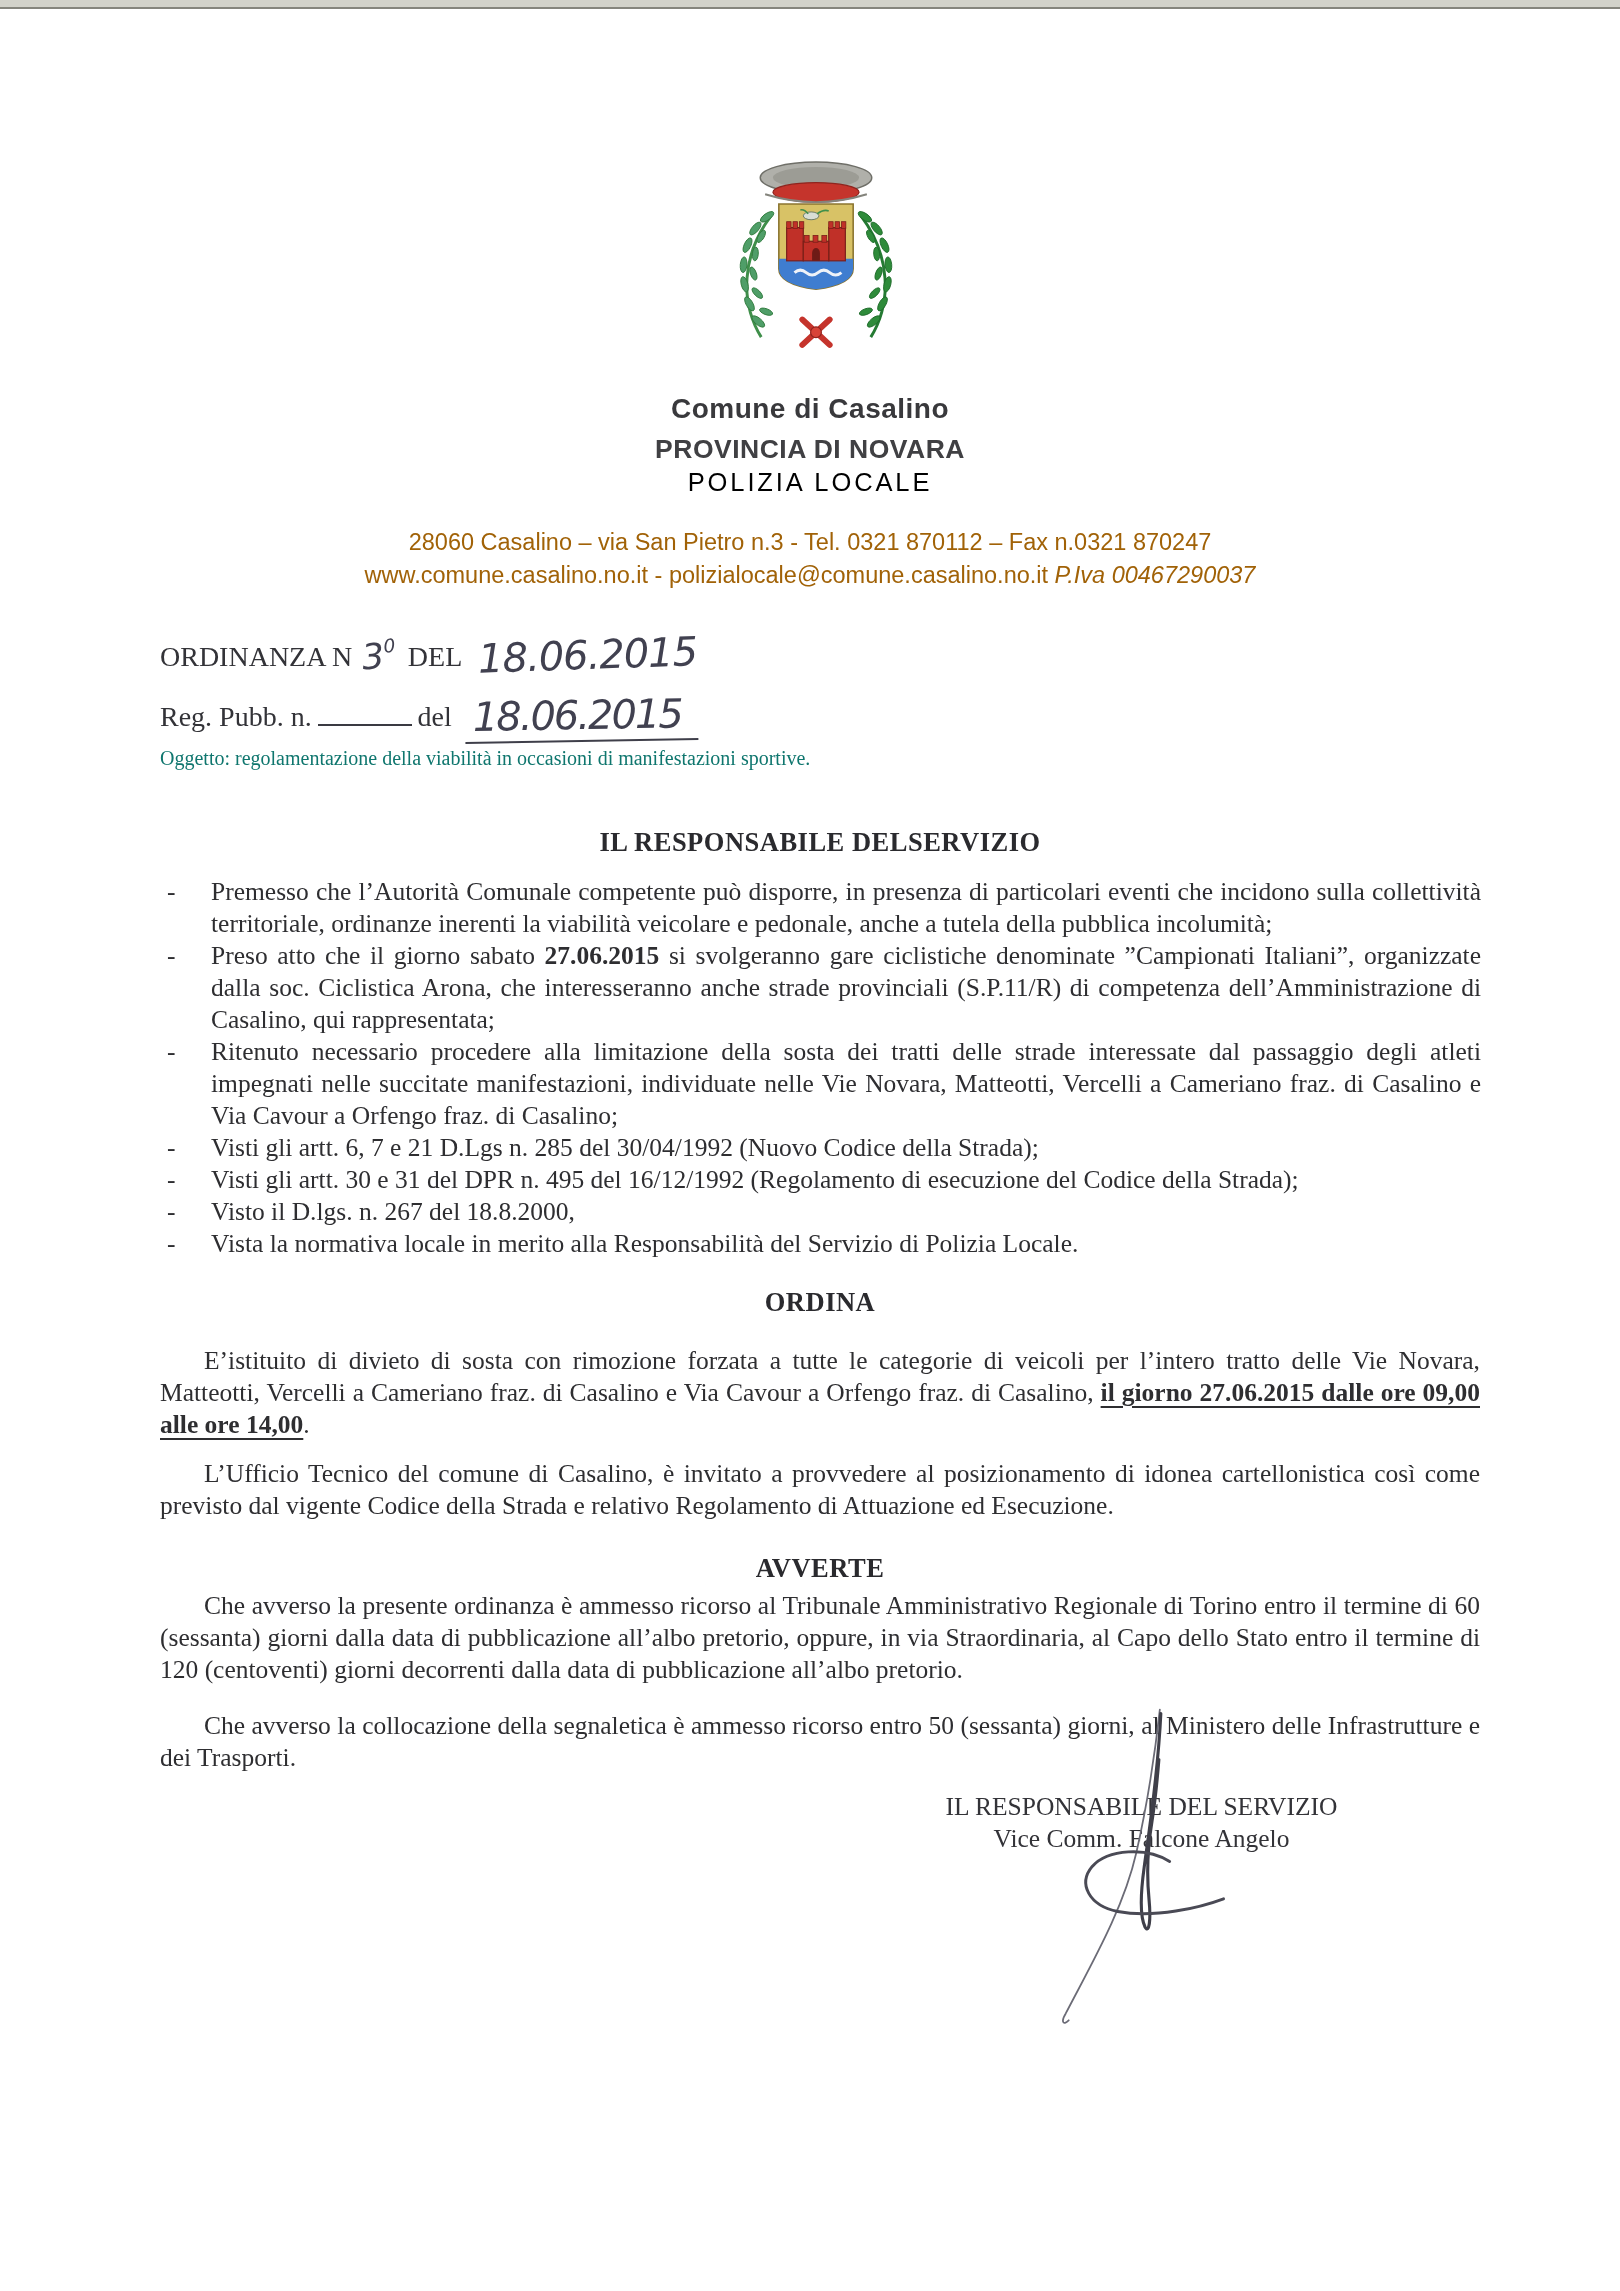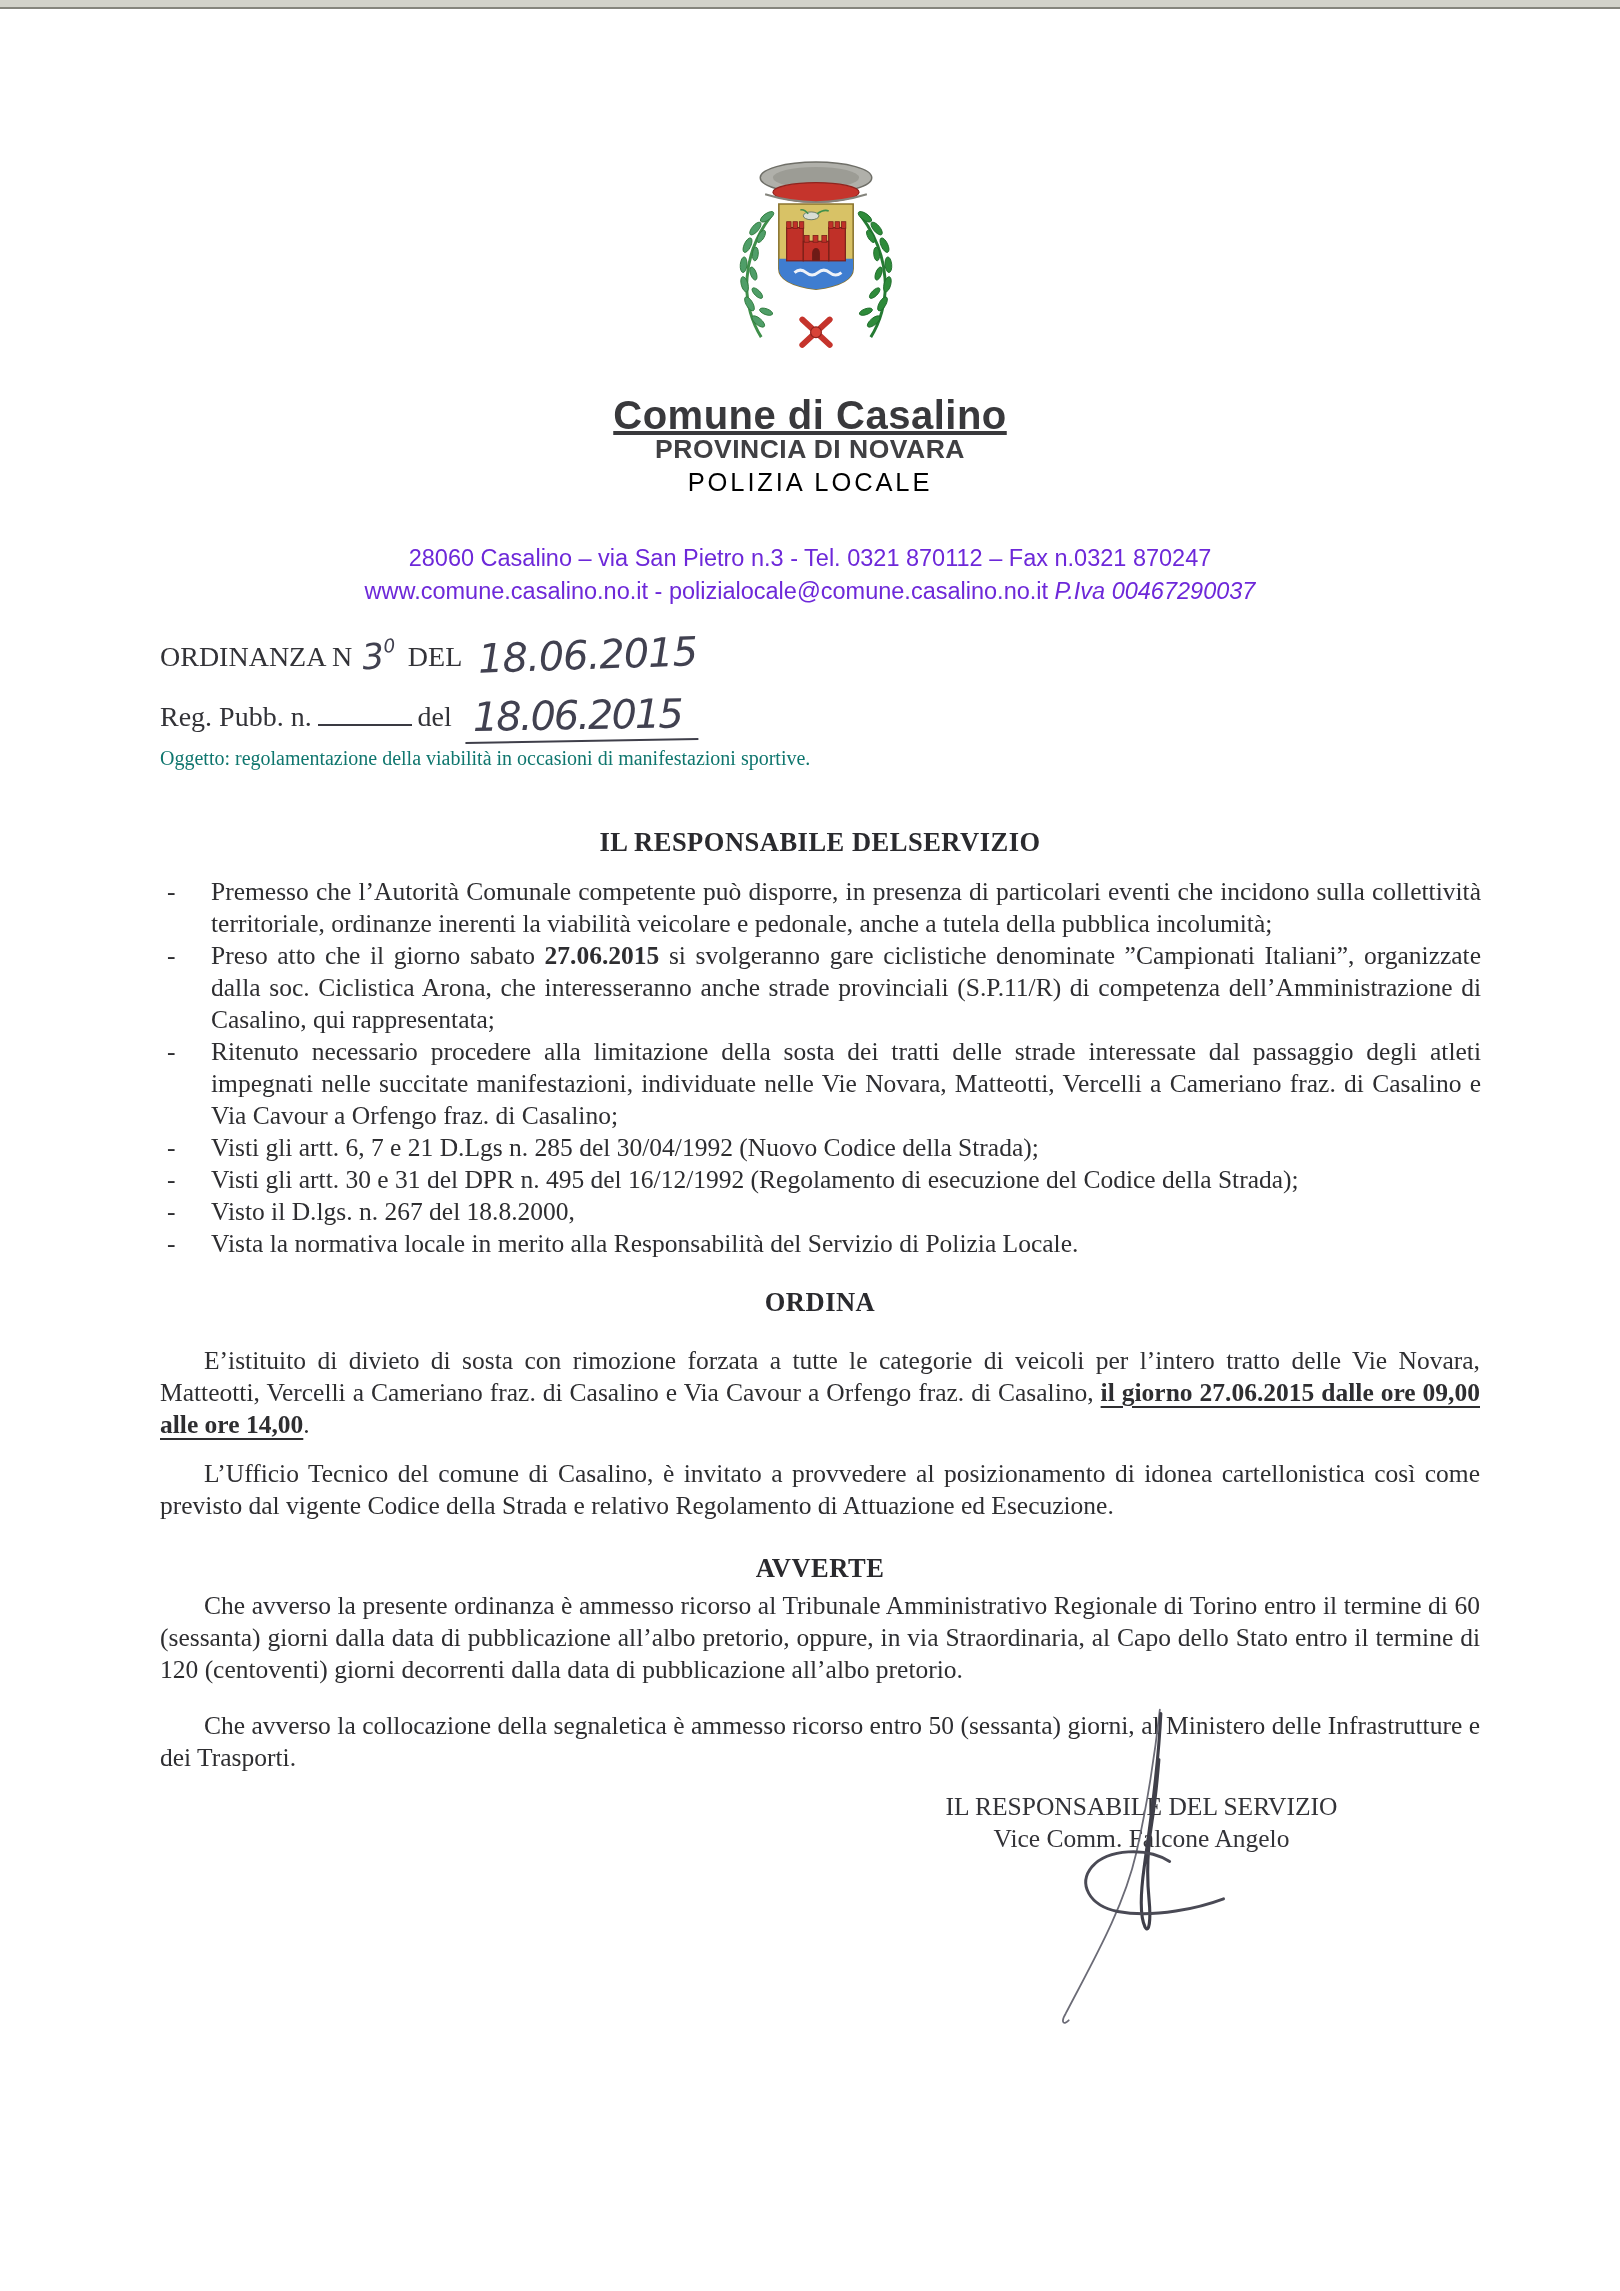--- a/index.html
+++ b/index.html
@@ -3,24 +3,24 @@
 <meta charset="utf-8">
 <style>
   html,body{margin:0;padding:0;background:#ffffff;}
   .page{position:relative;width:1620px;height:2292px;background:#ffffff;
         font-family:"Liberation Serif",serif;color:#2e2e31;overflow:hidden;}
   .abs{position:absolute;}
   .centerline{left:0;width:1620px;text-align:center;}
   .sans{font-family:"Liberation Sans",sans-serif;}
   .scan-edge{top:0;left:0;width:1620px;height:6.9px;background:#d2d2ca;border-bottom:2px solid #85857d;}
 
-  .muni{top:393px;font-size:40px;font-weight:bold;color:#39393c;letter-spacing:0.5px;text-decoration:underline;}
+  .muni{top:393px;font-size:28px;font-weight:bold;color:#39393c;letter-spacing:0.5px;}
   .prov{top:434px;font-size:26.5px;font-weight:bold;color:#404043;letter-spacing:0.5px;}
   .poli{top:468px;font-size:25.5px;color:#000000;letter-spacing:2.9px;}
-  .addr{font-size:23.5px;color:#6d28d9;margin-top:16px;}
+  .addr{font-size:23.5px;color:#a16207;}
   .addr1{top:529px;}
   .addr2{top:562px;}
   .it{font-style:italic;}
 
   .protocol{left:160px;top:629px;font-size:28px;color:#333338;}
   .protocol .row2{margin-top:13.7px;}
   .hw{font-family:"DejaVu Sans",sans-serif;font-style:italic;color:#414150;display:inline-block;}
   .hw-num{font-size:35px;margin-left:9.8px;transform:rotate(-5deg);position:relative;top:2px;}
   .hw-sup{font-size:18.6px;vertical-align:14.7px;}
   .lbl-del{margin-left:11.8px;}

